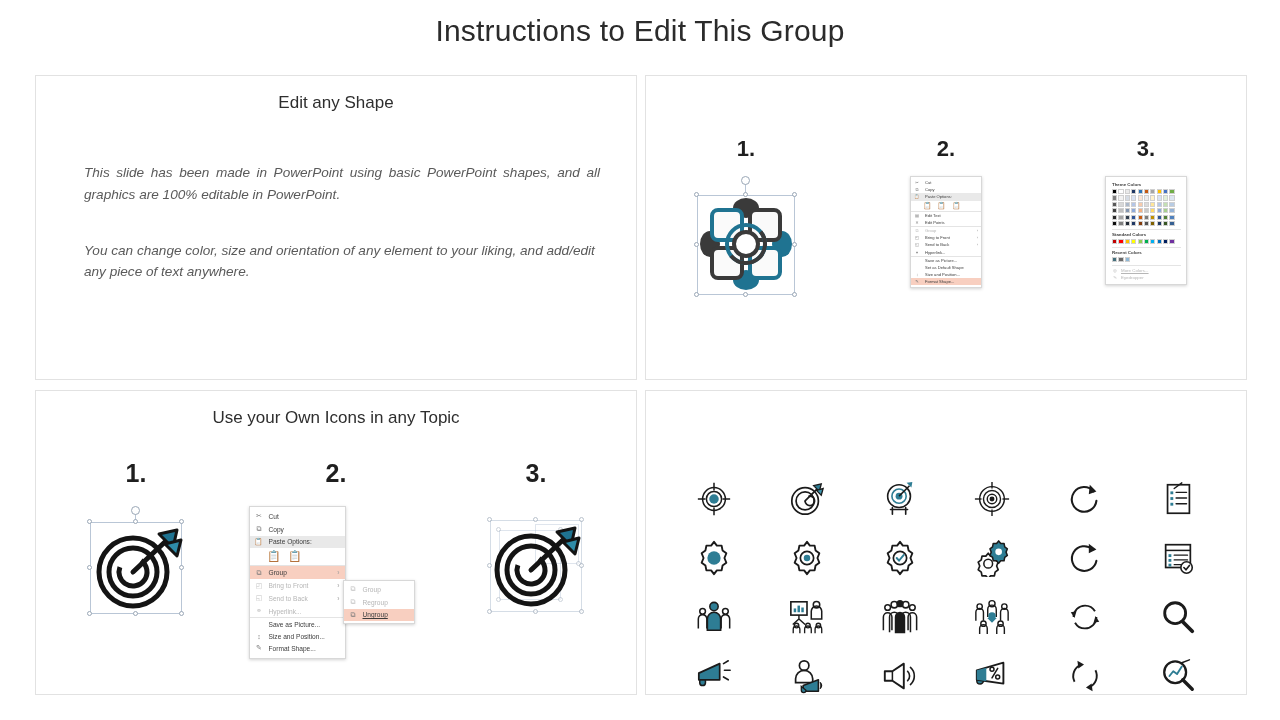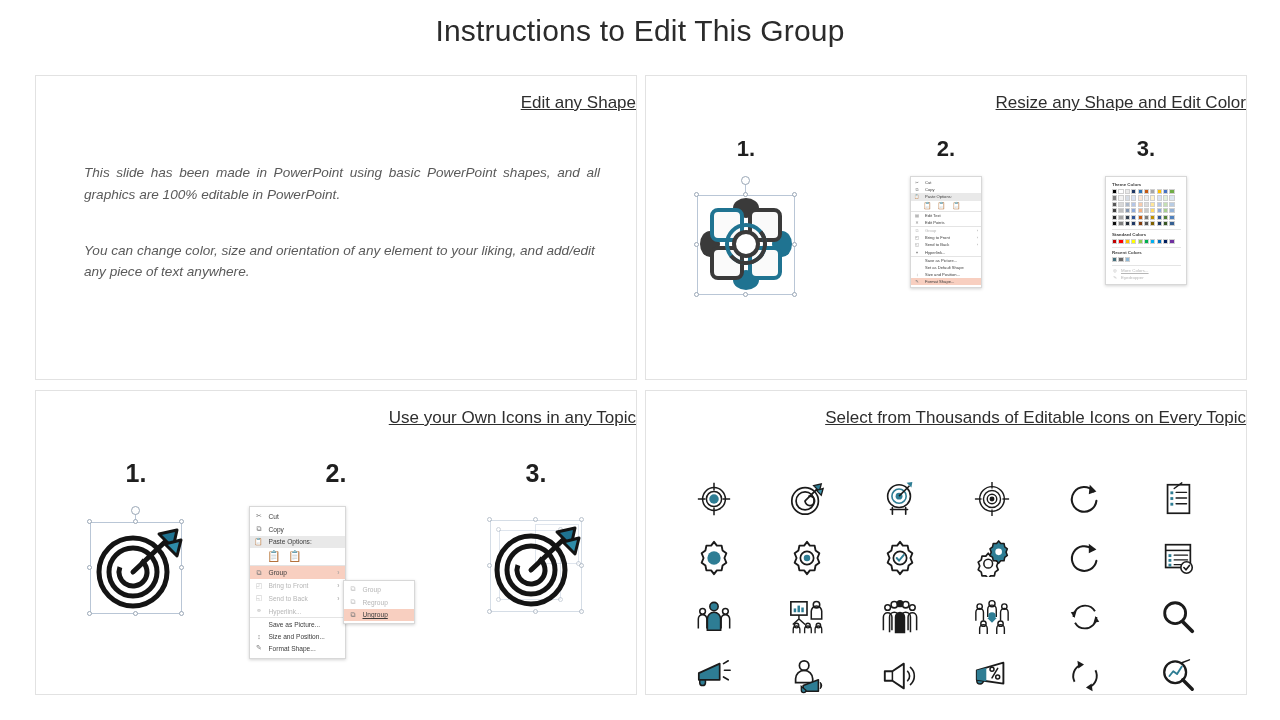--- a/index.html
+++ b/index.html
@@ -18,21 +18,21 @@
   
   .grid{
     position:absolute;left:35px;top:75px;width:1212px;height:620px;
     display:grid;grid-template-columns:602px 602px;grid-template-rows:305px 305px;
     column-gap:8px;row-gap:10px;
   }
   .panel{
     border:1px solid #e2e2e2;background:#fff;position:relative;box-sizing:border-box;
   }
   .panel-title{
-    text-align:right;font-size:17px;color:#2e2e2e;margin-top:17px;font-weight:400;text-decoration:underline;
+    text-align:center;font-size:17px;color:#2e2e2e;margin-top:17px;font-weight:400;
   }
   .panel-sub{
     text-align:center;font-size:11.5px;color:#555;font-style:italic;margin-top:4px;
   }
 
   
   .body-text{
     position:absolute;left:48px;right:36px;top:86px;
     font-size:13.6px;font-style:italic;color:#5a5a5a;line-height:1.6;
     text-align:justify;
@@ -145,21 +145,20 @@
 
     <div class="panel">
       <div class="panel-title">Edit any Shape</div>
       <div class="body-text">
         <p>This slide has been made in PowerPoint using basic PowerPoint shapes, and all graphics are 100% editable in PowerPoint.</p>
         <p>You can change color, size and orientation of any element to your liking, and add/edit any piece of text anywhere.</p>
       </div>
     </div>
 
     <div class="panel">
-      <div class="panel-title">Resize any Shape and Edit Color</div>
 
       <div class="steps">
 
         <div class="step">
           <div class="step-num">1.</div>
           <div class="step-art">
             <div class="sel-wrap" style="width:112px;height:126px;">
 
               <div class="rot-stem" style="left:55px;top:5px;height:14px;"></div>
               <div class="rot-handle" style="left:51px;top:0px;"></div>
@@ -521,21 +520,20 @@
                 </g>
               </svg>
             </div>
           </div>
         </div>
 
       </div>
     </div>
 
     <div class="panel">
-      <div class="panel-title">Select from Thousands of Editable Icons on Every Topic</div>
 
       <div class="icon-grid">
 
         <div class="icon-cell">
           <svg width="38" height="38" viewBox="0 0 40 40">
               <g fill="none" stroke="#1b1b1b" stroke-width="1.6">
             <circle cx="20" cy="20" r="12"></circle>
                 <circle cx="20" cy="20" r="8"></circle>
             <line x1="20" y1="3" x2="20" y2="11"></line>
                 <line x1="20" y1="29" x2="20" y2="37"></line>

